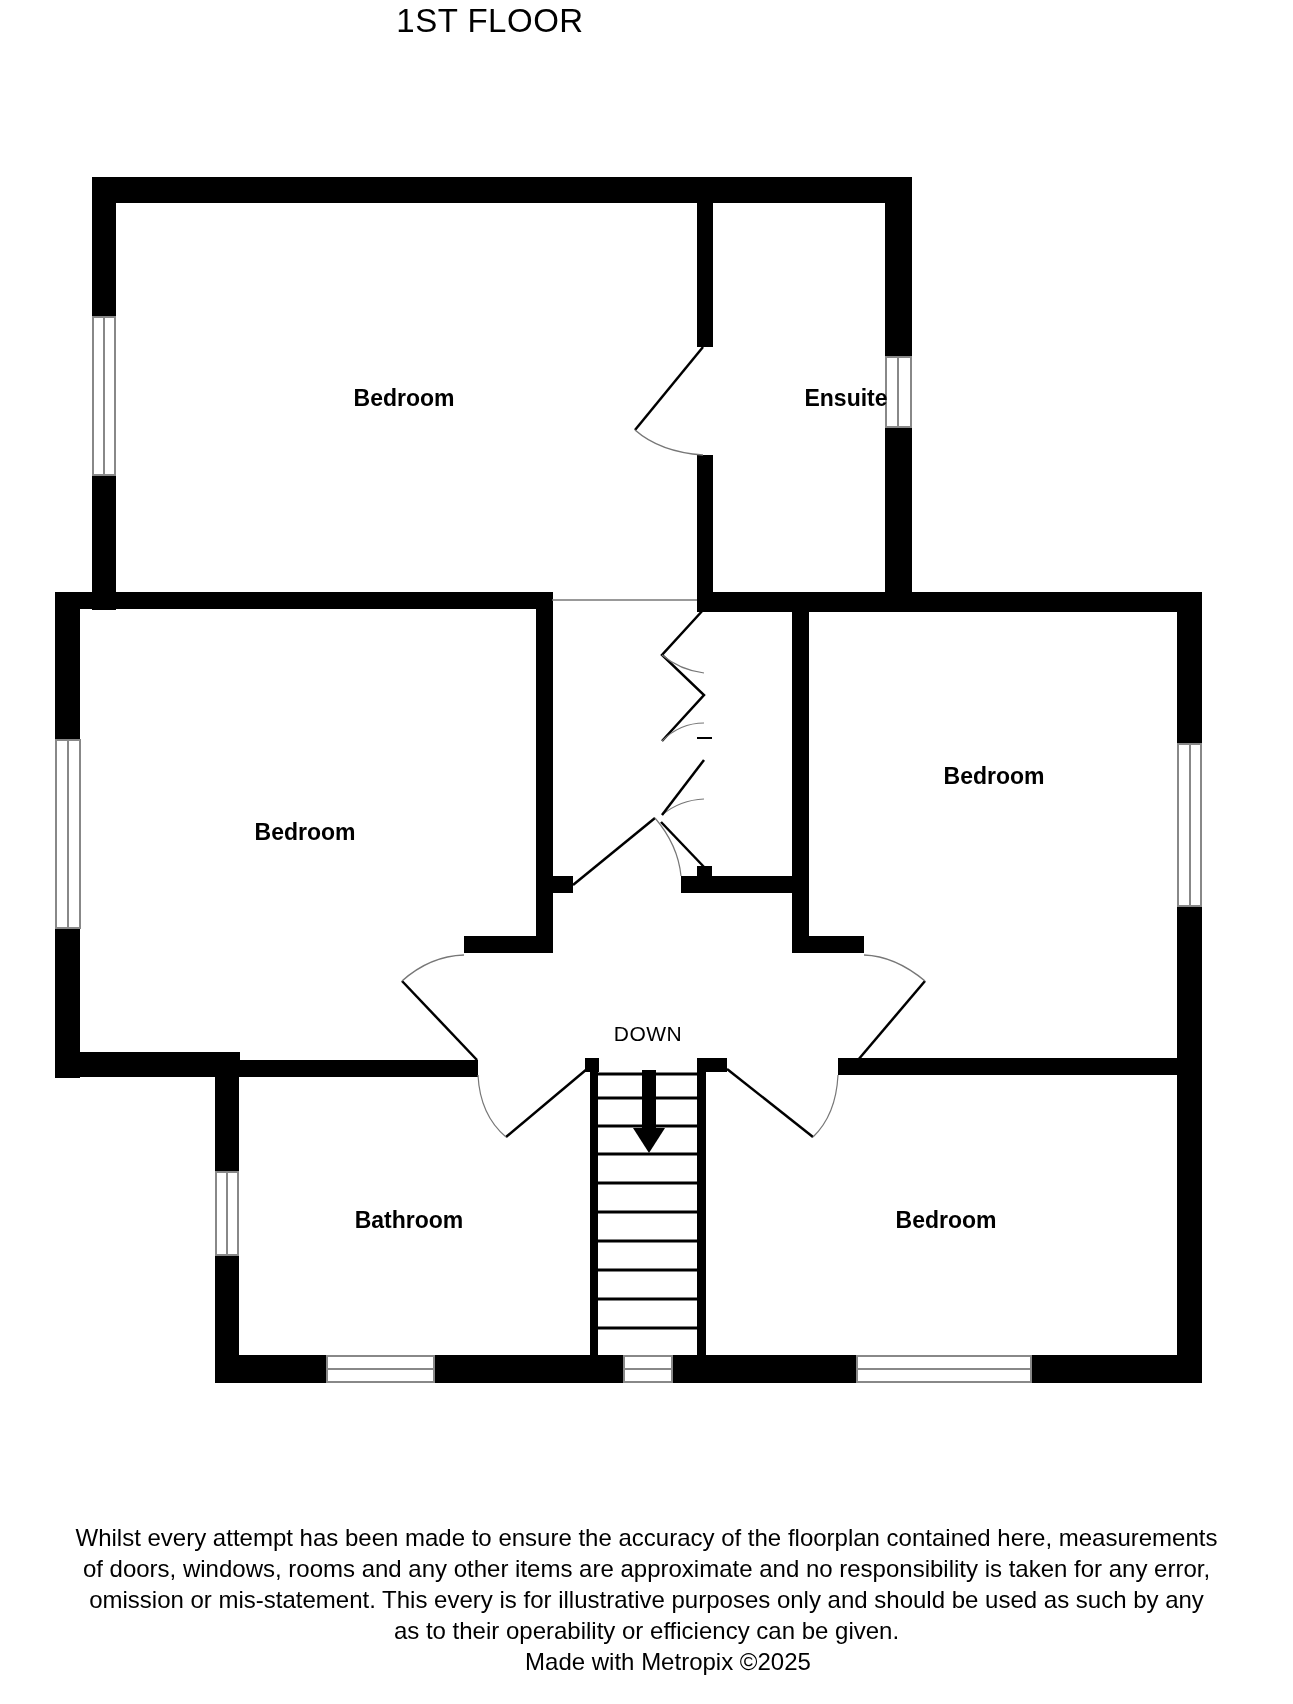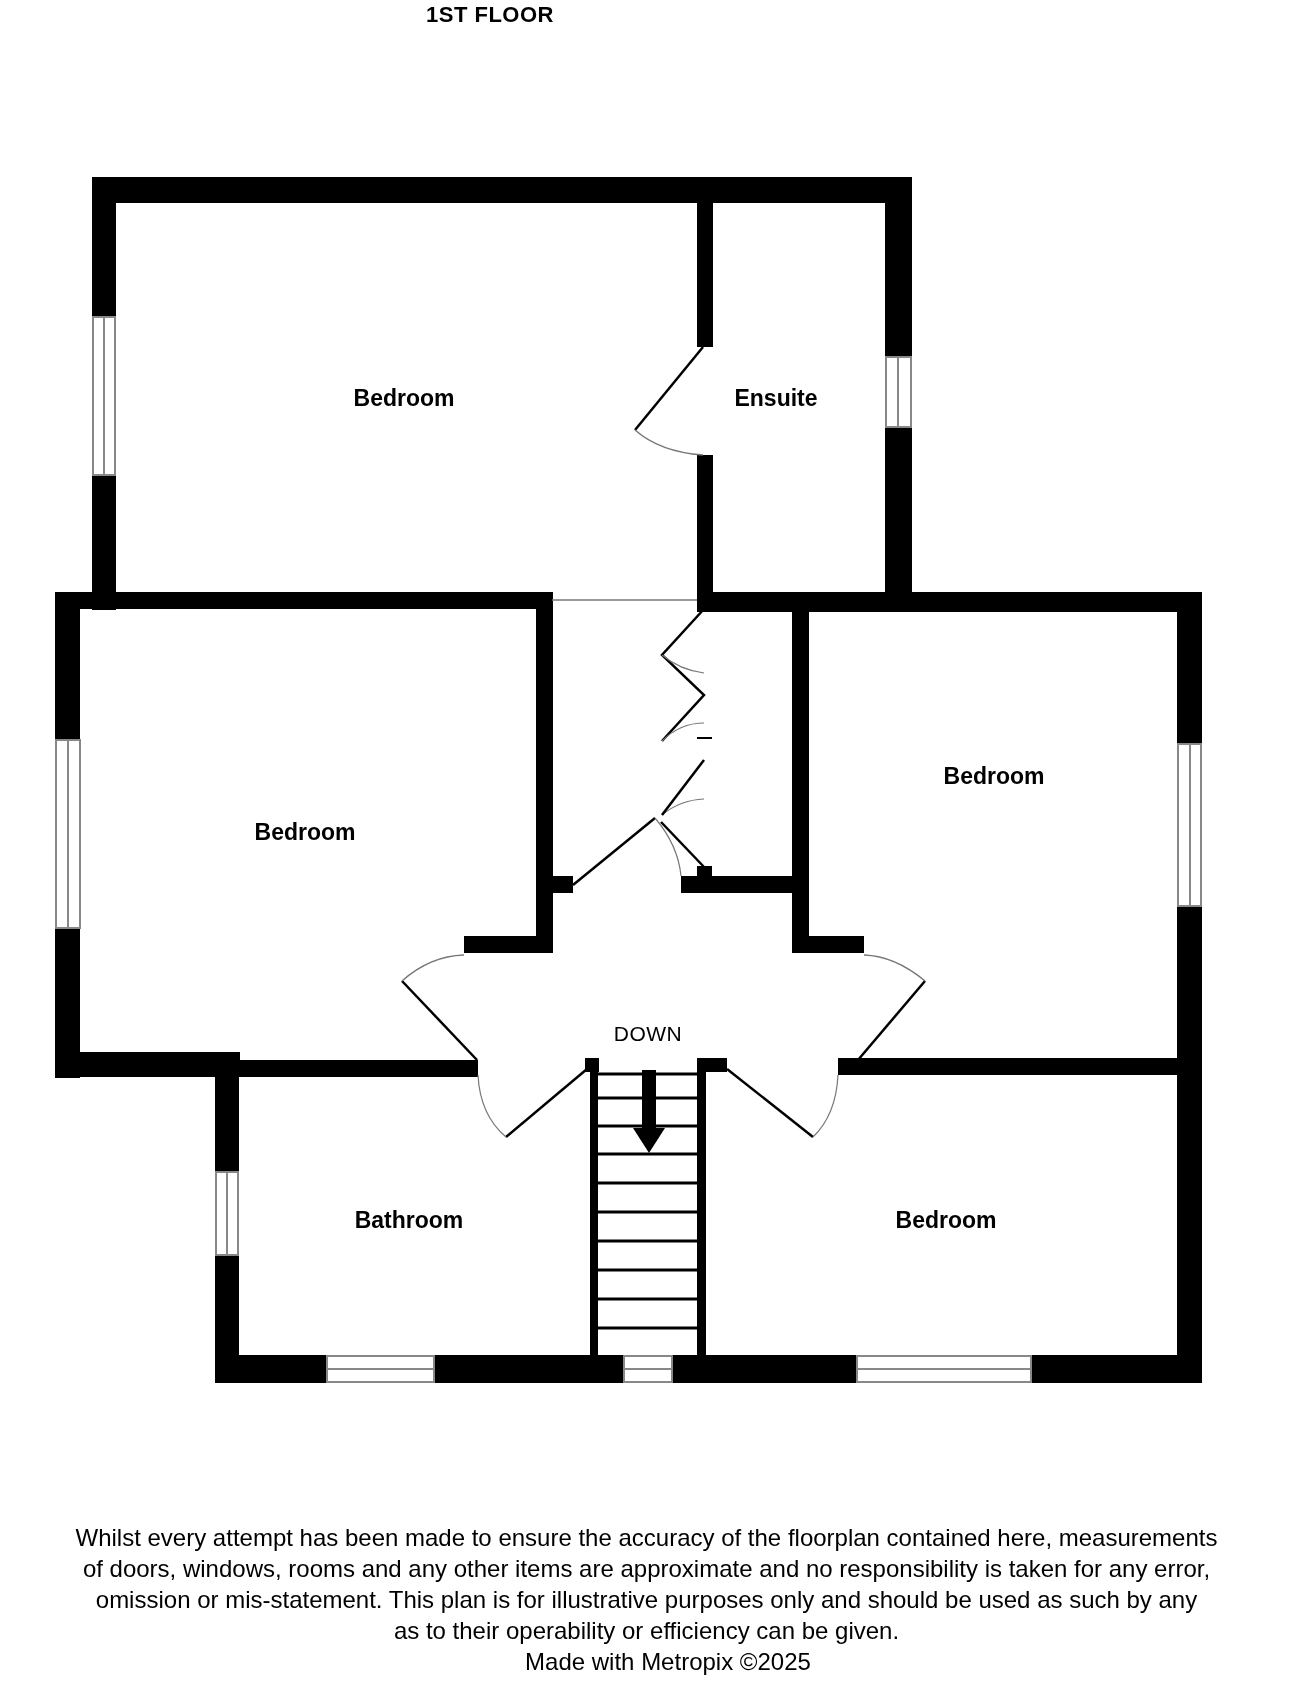--- a/index.html
+++ b/index.html
@@ -1,17 +1,17 @@
 <!DOCTYPE html>
 <html><head>
   <meta charset="utf-8">
   <style>
     html, body { margin: 0; padding: 0; background: #ffffff; }
     body { width: 1293px; height: 1704px; position: relative; overflow: hidden; font-family: "Liberation Sans", sans-serif; color: #000; }
-    .title { position: absolute; left: 0; top: 2px; width: 980px; text-align: center; font-size: 22px; font-weight: bold; letter-spacing: 0.5px; }
+    .title { position: absolute; left: 0; top: 2px; width: 980px; text-align: center; font-size: 33px; font-weight: normal; letter-spacing: 0.5px; }
     svg.plan { position: absolute; left: 0; top: 0; }
     .room-label { position: absolute; font-weight: bold; font-size: 23px; transform: translate(-50%, -50%); white-space: nowrap; }
     .down-label { position: absolute; font-size: 21px; transform: translate(-50%, -50%); letter-spacing: 0.5px; }
     .disclaimer { position: absolute; left: 0; top: 1521px; width: 1293px; text-align: center; font-size: 24px; line-height: 29px; }
     .disclaimer p { margin: 2px; }
     .credit { margin-top: 0; padding-left: 43px; }
   </style>
 </head>
 <body>
 
@@ -123,27 +123,27 @@
     <line x1="598" y1="1299" x2="697" y2="1299"></line>
     <line x1="598" y1="1328" x2="697" y2="1328"></line>
   </g>
   <g>
     <rect x="642" y="1070" width="14" height="60" fill="#000"></rect>
     <polygon points="633,1128 665,1128 649,1153" fill="#000"></polygon>
   </g>
 </svg>
 
 <div class="room-label" style="left:404px;top:398px">Bedroom</div>
-<div class="room-label" style="left:776px;top:398px">Ensuite</div>
+<div class="room-label" style="left:846px;top:398px">Ensuite</div>
 <div class="room-label" style="left:305px;top:832px">Bedroom</div>
 <div class="room-label" style="left:994px;top:776px">Bedroom</div>
 <div class="room-label" style="left:409px;top:1220px">Bathroom</div>
 <div class="room-label" style="left:946px;top:1220px">Bedroom</div>
 
 <div class="down-label" style="left:648px;top:1034px">DOWN</div>
 
 <div class="disclaimer">
   <p>Whilst every attempt has been made to ensure the accuracy of the floorplan contained here, measurements</p>
   <p>of doors, windows, rooms and any other items are approximate and no responsibility is taken for any error,</p>
-  <p>omission or mis-statement. This plan is for illustrative purposes only and should be used as such by any</p>
+  <p>omission or mis-statement. This every is for illustrative purposes only and should be used as such by any</p>
   <p>as to their operability or efficiency can be given.</p>
   <p class="credit">Made with Metropix ©2025</p>
 </div>
 
 </body></html>

